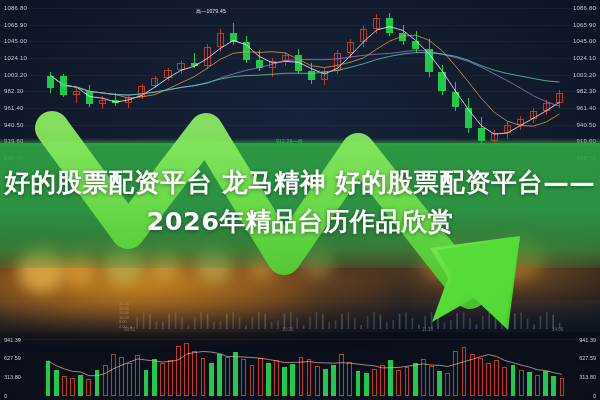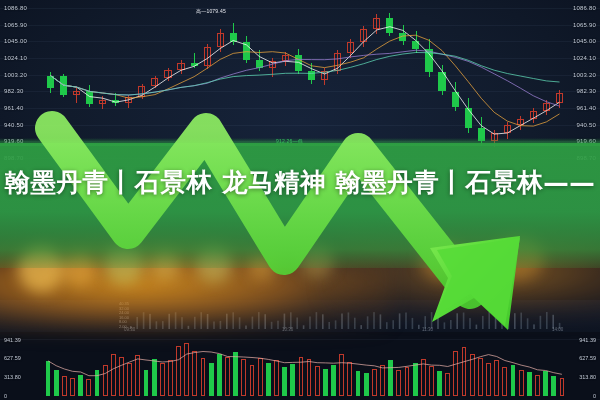--- a/index.html
+++ b/index.html
@@ -533,16 +533,17 @@
       <polyline points="52,128 128,232 206,130 284,258 358,150 470,292" fill="none" stroke="url(#arrowGradSoft)" stroke-width="34" stroke-linecap="round" stroke-linejoin="round"></polyline>
     </g>
 
     <g>
       <polygon points="430,248 520,236 508,330 474,298 432,322 448,278" fill="url(#arrowGrad)"></polygon>
       <polygon points="437,250 520,238 505,326 470,294 436,316 452,276" fill="#56DA37" opacity="0.85"></polygon>
     </g>
   </svg>
 
   <div id="headline">
-    <span class="line1">翰墨丹青丨石景林 龙马精神 翰墨丹青丨石景林——</span>
+    <span class="line1">好的股票配资平台 龙马精神 好的股票配资平台——</span>
+    <span class="line2">2026年精品台历作品欣赏</span>
   </div>
 
 </div>
 
 </body></html>

